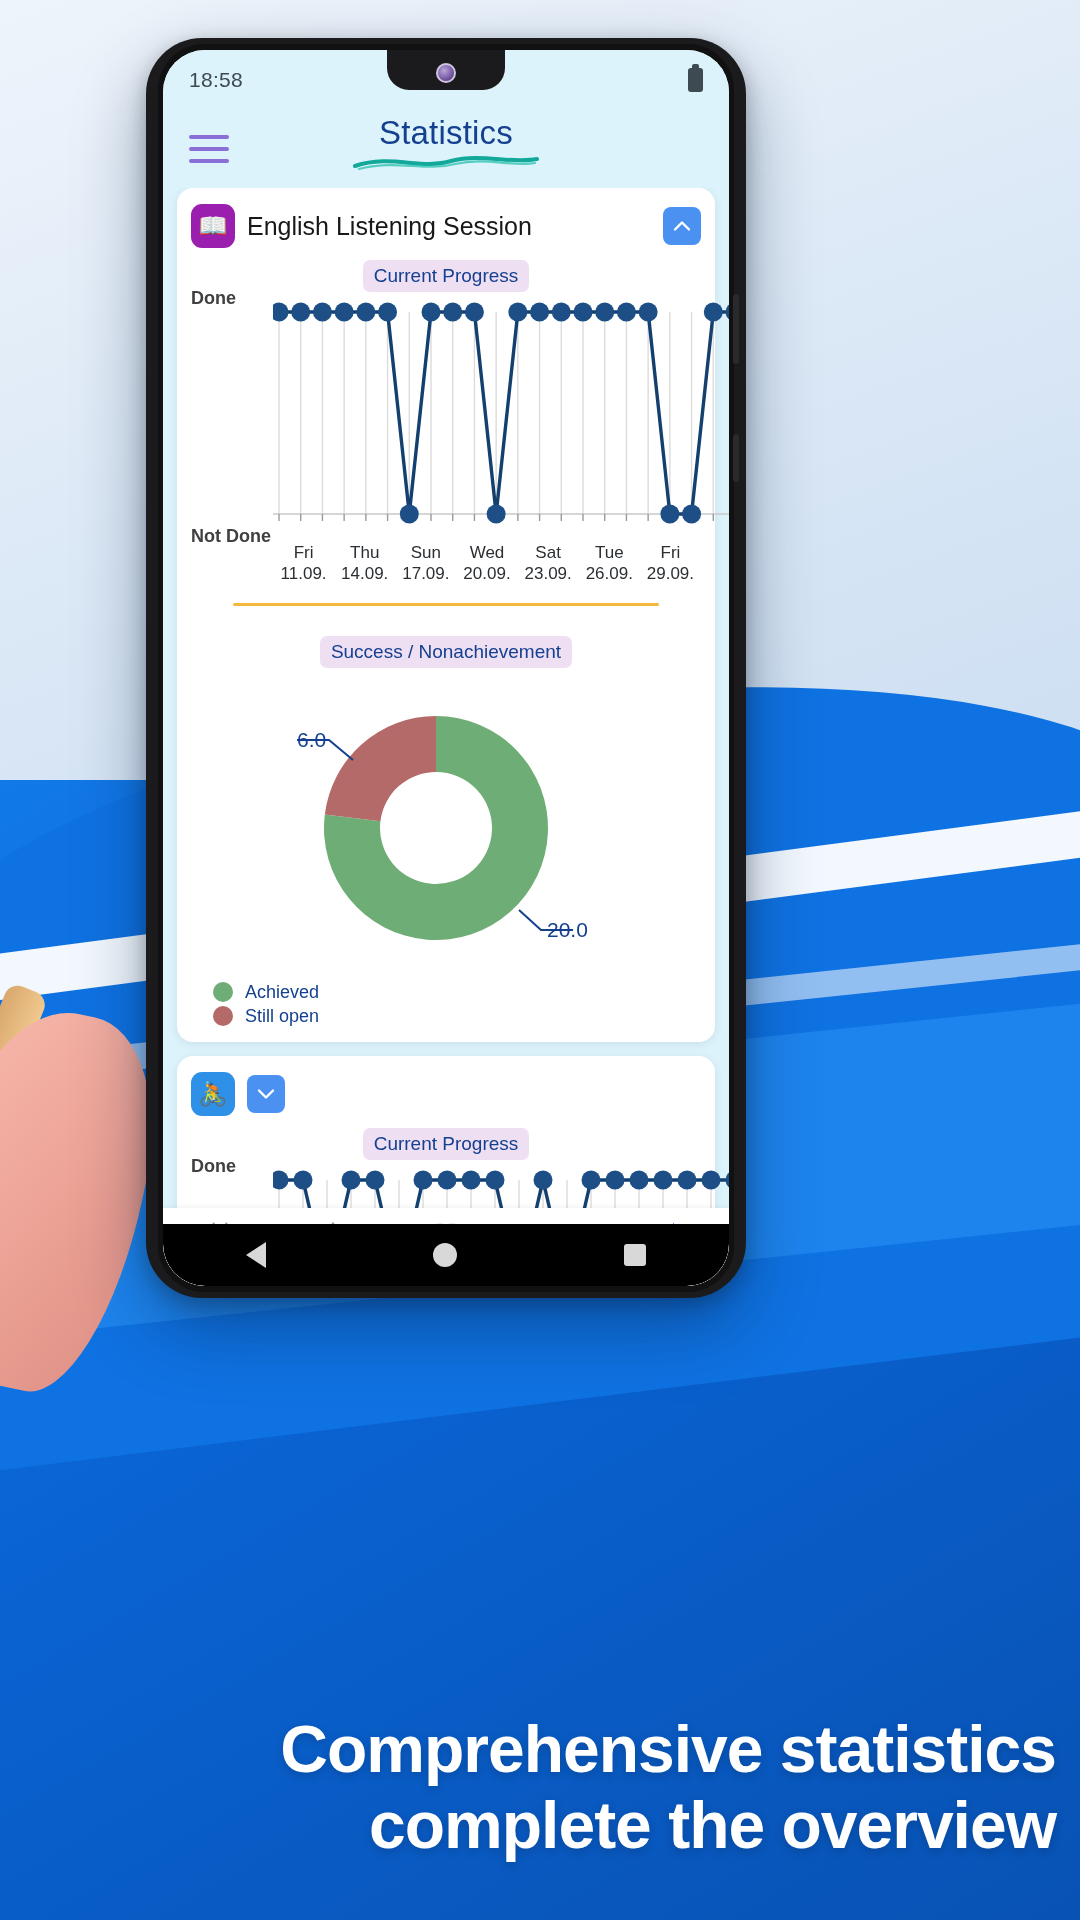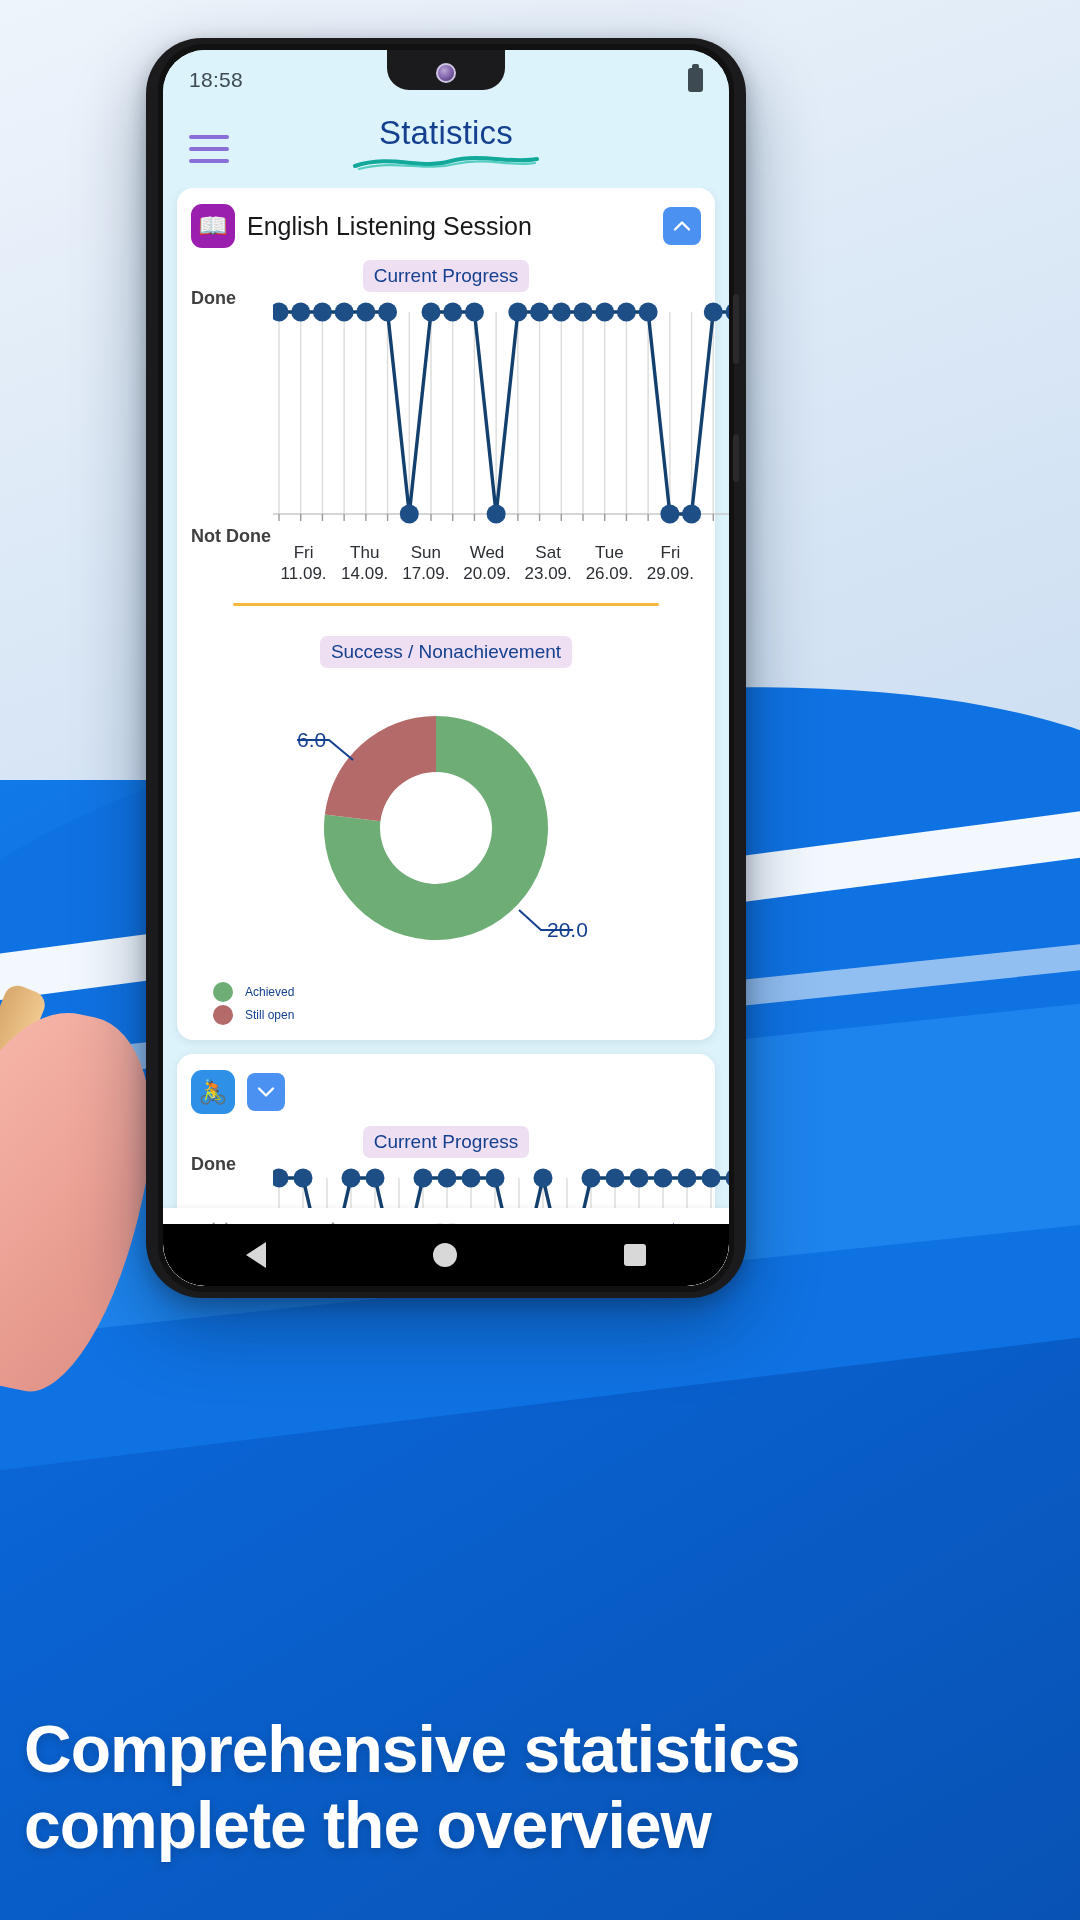--- a/index.html
+++ b/index.html
@@ -159,21 +159,21 @@
   .lc-xtick{flex:1;text-align:center;font-size:17px;color:#2b2f33;line-height:1.25;}
 
   .divider{height:3px;background:#f4b93c;margin:18px 42px 0;border-radius:2px;}
 
   
   .donut-wrap{position:relative;height:300px;margin-top:10px;}
   .pie-num{position:absolute;font-size:21px;color:#14408f;}
   .legend{margin-top:4px;margin-left:22px;}
   .legend-row{display:flex;align-items:center;gap:12px;margin-bottom:3px;}
   .legend-dot{width:20px;height:20px;border-radius:50%;}
-  .legend-txt{font-size:12px;color:#14408f;}
+  .legend-txt{font-size:18px;color:#14408f;}
 
   
   .bottomnav{
     position:absolute;left:0;right:0;bottom:0;height:78px;background:#fff;
     display:flex;align-items:center;z-index:25;
     box-shadow:0 -1px 5px rgba(0,0,0,.06);
   }
   .navitem{flex:1;display:flex;flex-direction:column;align-items:center;gap:5px;cursor:pointer;}
   .navlabel{font-size:17px;color:#6e7479;}
   .navitem.active .navlabel{color:#7a2fe0;}
@@ -183,21 +183,21 @@
     position:absolute;left:0;right:0;bottom:0;height:62px;background:#000;
     display:flex;align-items:center;justify-content:space-around;
     border-radius:0 0 42px 42px;z-index:28;
   }
   .an-tri{width:0;height:0;border-top:13px solid transparent;border-bottom:13px solid transparent;border-right:20px solid #d8d8d8;}
   .an-cir{width:24px;height:24px;border-radius:50%;background:#d8d8d8;}
   .an-sq{width:22px;height:22px;border-radius:3px;background:#d8d8d8;}
 
   
   .caption{
-    position:absolute;left:0;right:0;bottom:56px;text-align:left;
+    position:absolute;left:0;right:0;bottom:56px;text-align:right;
     color:#fff;font-weight:bold;line-height:1.16;
     font-size:66px;letter-spacing:-1px;
     text-shadow:0 3px 10px rgba(0,0,0,.18);
     padding:0 24px;
   }
 </style>
 </head>
 <body>
 
 <div class="bg-wrap">

